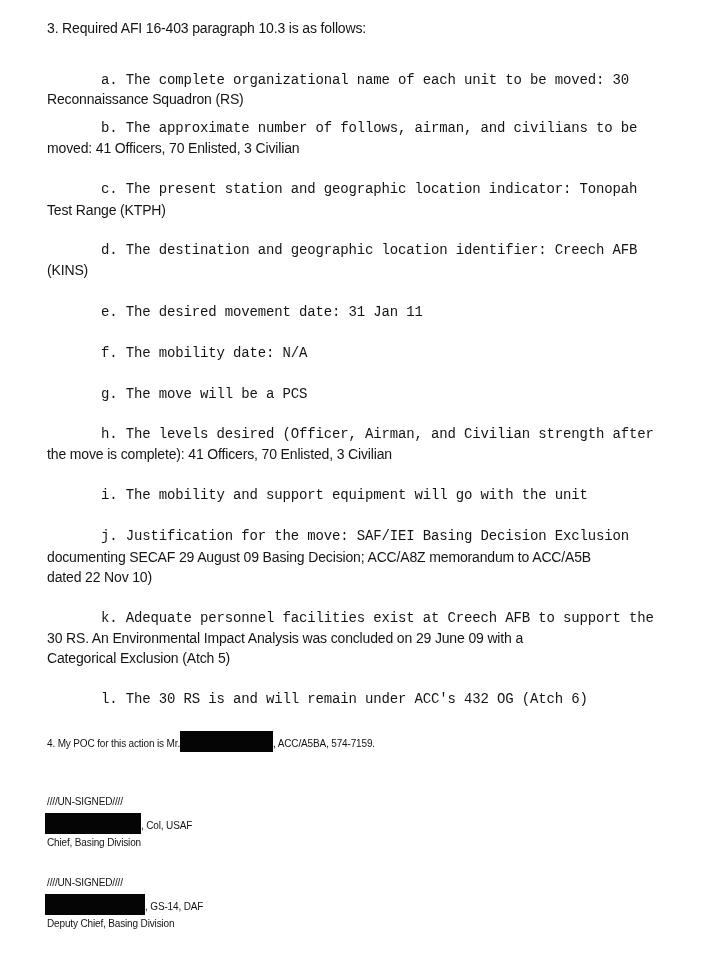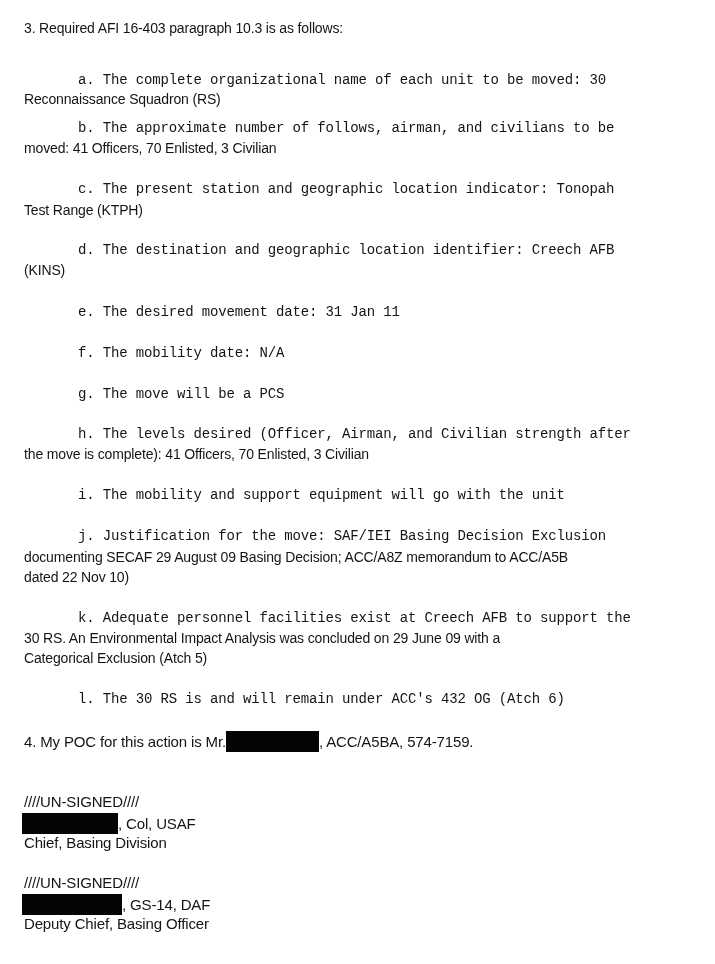--- a/index.html
+++ b/index.html
@@ -2,25 +2,25 @@
 <html><head>
 <meta charset="utf-8">
 <style>
   html, body { margin: 0; padding: 0; background: #ffffff; }
   body {
     width: 715px; height: 964px; position: relative; overflow: hidden;
     font-family: "Liberation Sans", "DejaVu Sans", sans-serif;
     color: #141414;
     font-size: 14px;
   }
-  .ln { position: absolute; white-space: nowrap; line-height: 20px; letter-spacing: -0.15px; }
+  .ln { position: absolute; white-space: nowrap; line-height: 20px; letter-spacing: -0.15px; margin-left: 23px; }
   .ind { left: 78px; font-family: Liberation Mono, monospace; }
   .lft { left: 24px; }
   .redact { display: inline-block; background: #050505; height: 21px; vertical-align: -5px; }
-  .sig { font-size: 15px; }
+  .sig { font-size: 10px; }
 </style>
 </head>
 <body>
 
 <div>
 
   <div class="ln lft" style="top:18px">3.  Required AFI 16-403 paragraph 10.3 is as follows:</div>
 
   <div class="ln ind" style="top:70px">a.  The complete organizational name of each unit to be moved:  30</div>
   <div class="ln lft" style="top:79px;top:89px">Reconnaissance Squadron (RS)</div>
@@ -62,15 +62,15 @@
   <div class="ln lft sig" style="top:792px">////UN-SIGNED////</div>
   <div class="ln lft sig" style="top:813px;left:22px">
     <span class="redact" style="width:96px"></span><span>, Col, USAF</span>
   </div>
   <div class="ln lft sig" style="top:833px">Chief, Basing Division</div>
 
   <div class="ln lft sig" style="top:873px">////UN-SIGNED////</div>
   <div class="ln lft sig" style="top:894px;left:22px">
     <span class="redact" style="width:100px"></span><span>, GS-14, DAF</span>
   </div>
-  <div class="ln lft sig" style="top:914px">Deputy Chief, Basing Officer</div>
+  <div class="ln lft sig" style="top:914px">Deputy Chief, Basing Division</div>
 
 </div>
 
 </body></html>

